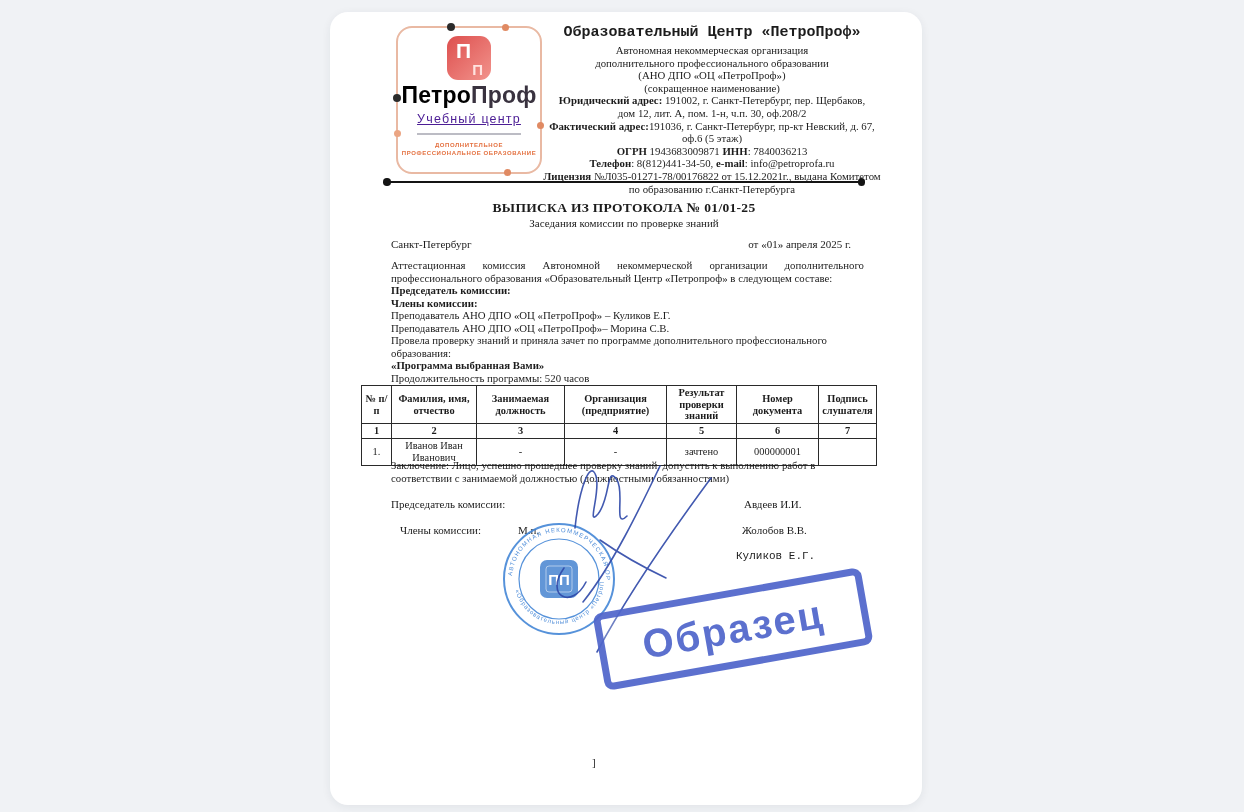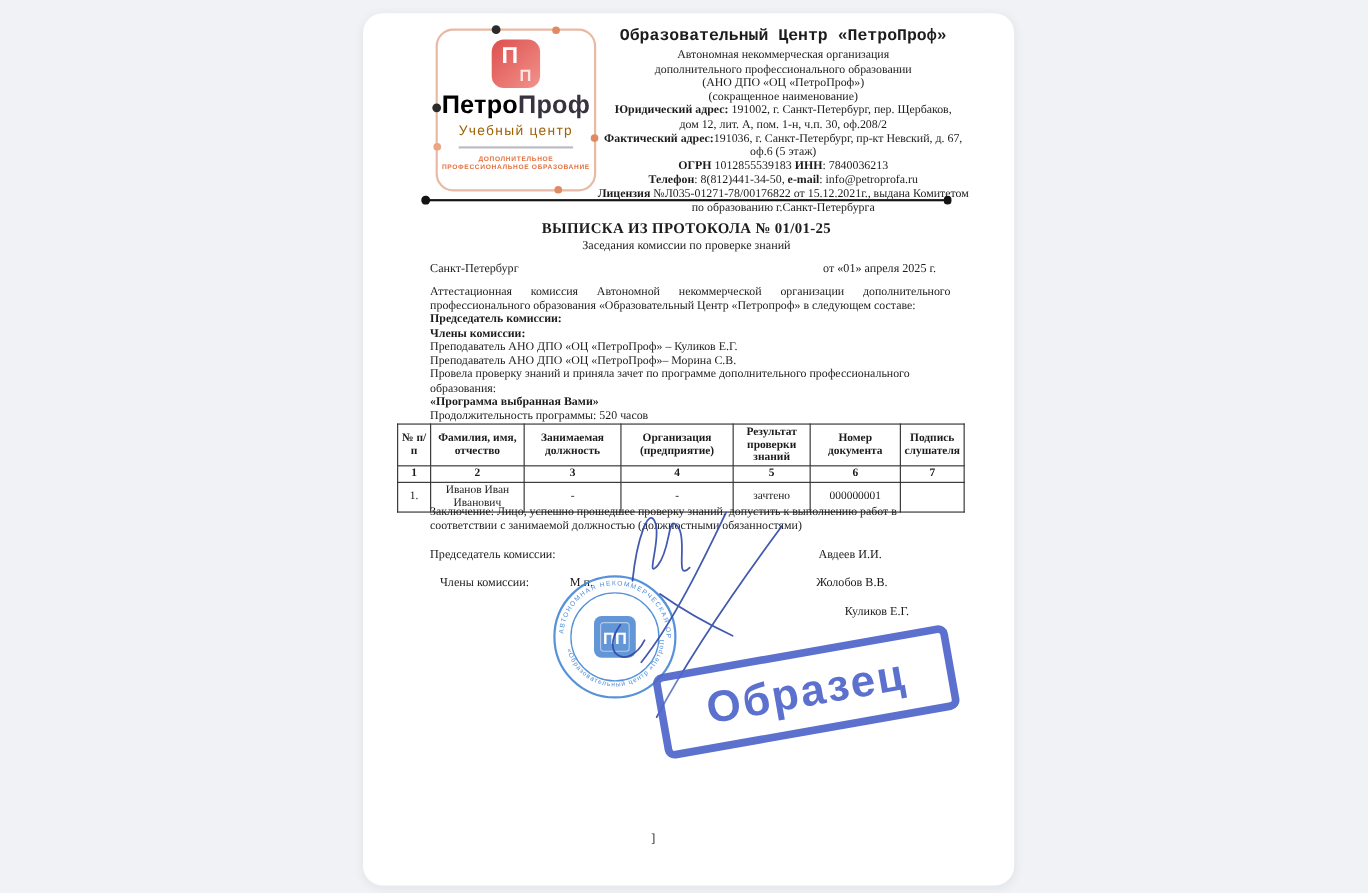--- a/index.html
+++ b/index.html
@@ -14,21 +14,21 @@
               border:2px solid #e9b9a3; border-radius:16px; text-align:center;
               font-family:"Liberation Sans","DejaVu Sans",sans-serif; }
   .logo-dot { position:absolute; border-radius:50%; }
   .logo-icon { position:relative; width:44px; height:44px; margin:8px auto 2px;
                background:linear-gradient(135deg,#dd4f4e,#f2938c); border-radius:11px; }
   .logo-icon .l1 { position:absolute; left:9px; top:3px; color:#fff; font-weight:bold; font-size:21px; }
   .logo-icon .l2 { position:absolute; right:8px; bottom:2px; color:#ffe3e0; font-weight:bold; font-size:15px; }
   .logo-name { font-size:23px; font-weight:bold; letter-spacing:.2px; margin-top:1px; }
   .logo-name .petro { color:#000000; }
   .logo-name .prof  { color:#39323f; }
-  .logo-tagline { font-size:12.5px; color:#a16207; letter-spacing:1.2px; margin-top:3px; }
+  .logo-tagline { font-size:12.5px; color:#4c1d95; letter-spacing:1.2px; margin-top:3px;text-decoration:underline; }
   .logo-divider { width:104px; height:1.5px; background:#bcbcc4; margin:7px auto 6px; }
   .logo-caption { font-size:6px; font-weight:bold; color:#e4703f; letter-spacing:.6px; line-height:8px; }
 
   
   .org-block { position:absolute; left:212px; top:11px; width:340px; text-align:center;
                font-size:10.8px; line-height:12.6px; }
   .org-title { font-size:15px; font-weight:bold; line-height:19px; margin-bottom:2px; white-space:nowrap;font-family:Liberation Mono, monospace; }
   .org-line { white-space:nowrap; }
   .org-line b { font-weight:bold; }
 
@@ -107,21 +107,21 @@
   <div class="org-block">
     <div class="org-title">Образовательный Центр «ПетроПроф»</div>
     <div class="org-line">Автономная некоммерческая организация</div>
     <div class="org-line">дополнительного профессионального образовании</div>
     <div class="org-line">(АНО ДПО «ОЦ «ПетроПроф»)</div>
     <div class="org-line">(сокращенное наименование)</div>
     <div class="org-line"><b>Юридический адрес:</b><span> 191002, г. Санкт-Петербург, пер. Щербаков,</span></div>
     <div class="org-line">дом 12, лит. А, пом. 1-н, ч.п. 30, оф.208/2</div>
     <div class="org-line"><b>Фактический адрес:</b><span>191036, г. Санкт-Петербург, пр-кт Невский, д. 67,</span></div>
     <div class="org-line">оф.6 (5 этаж)</div>
-    <div class="org-line"><b>ОГРН</b><span> 1012855539183 </span><b>ИНН</b><span>: 7840036213</span></div>
+    <div class="org-line"><b>ОГРН</b><span> 1943683009871 </span><b>ИНН</b><span>: 7840036213</span></div>
     <div class="org-line"><b>Телефон</b><span>: 8(812)441-34-50, </span><b>e-mail</b><span>: info@petroprofa.ru</span></div>
     <div class="org-line"><b>Лицензия</b><span> №Л035-01271-78/00176822 от 15.12.2021г., выдана Комитетом</span></div>
     <div class="org-line">по образованию г.Санкт-Петербурга</div>
   </div>
 
   <div class="rule"></div>
 
   <div class="proto-title">ВЫПИСКА ИЗ ПРОТОКОЛА № 01/01-25</div>
   <div class="proto-sub">Заседания комиссии по проверке знаний</div>
   <div class="city-date">
@@ -181,21 +181,21 @@
   </tbody>
     </table>
 
   <div class="conclusion">Заключение: Лицо, успешно прошедшее проверку знаний, допустить к выполнению работ в соответствии с занимаемой должностью (должностными обязанностями)</div>
 
   <div class="sig" style="left:61px; top:486px;">Председатель  комиссии:</div>
   <div class="sig" style="left:414px;top:486px;">Авдеев И.И.</div>
   <div class="sig" style="left:70px; top:512px;">Члены комиссии:</div>
   <div class="sig" style="left:188px;top:512px;">М.п.</div>
   <div class="sig" style="left:412px;top:512px;">Жолобов В.В.</div>
-  <div class="sig" style="left:438px;top:538px;">Куликов Е.Г.</div>
+  <div class="sig" style="left:406px;top:538px;font-family:Liberation Mono, monospace;">Куликов Е.Г.</div>
 
   <svg class="stamp-svg" width="134" height="134" viewBox="0 0 134 134">
     <defs>
       <path id="arcTop" d="M 20,67 a 47,47 0 1 1 94,0" fill="none"></path>
       <path id="arcBot" d="M 22,67 a 45,45 0 1 0 90,0" fill="none"></path>
     </defs>
     <circle cx="67" cy="67" r="55" fill="none" stroke="#4486d6" stroke-width="2" opacity="0.9"></circle>
     <circle cx="67" cy="67" r="40" fill="none" stroke="#4486d6" stroke-width="1.2" opacity="0.9"></circle>
     <text font-family="Liberation Sans, sans-serif" font-size="6" fill="#4486d6" letter-spacing="1.2" opacity="0.95">
       <textPath href="#arcTop" startOffset="2%">АВТОНОМНАЯ НЕКОММЕРЧЕСКАЯ ОРГАНИЗАЦИЯ</textPath>

